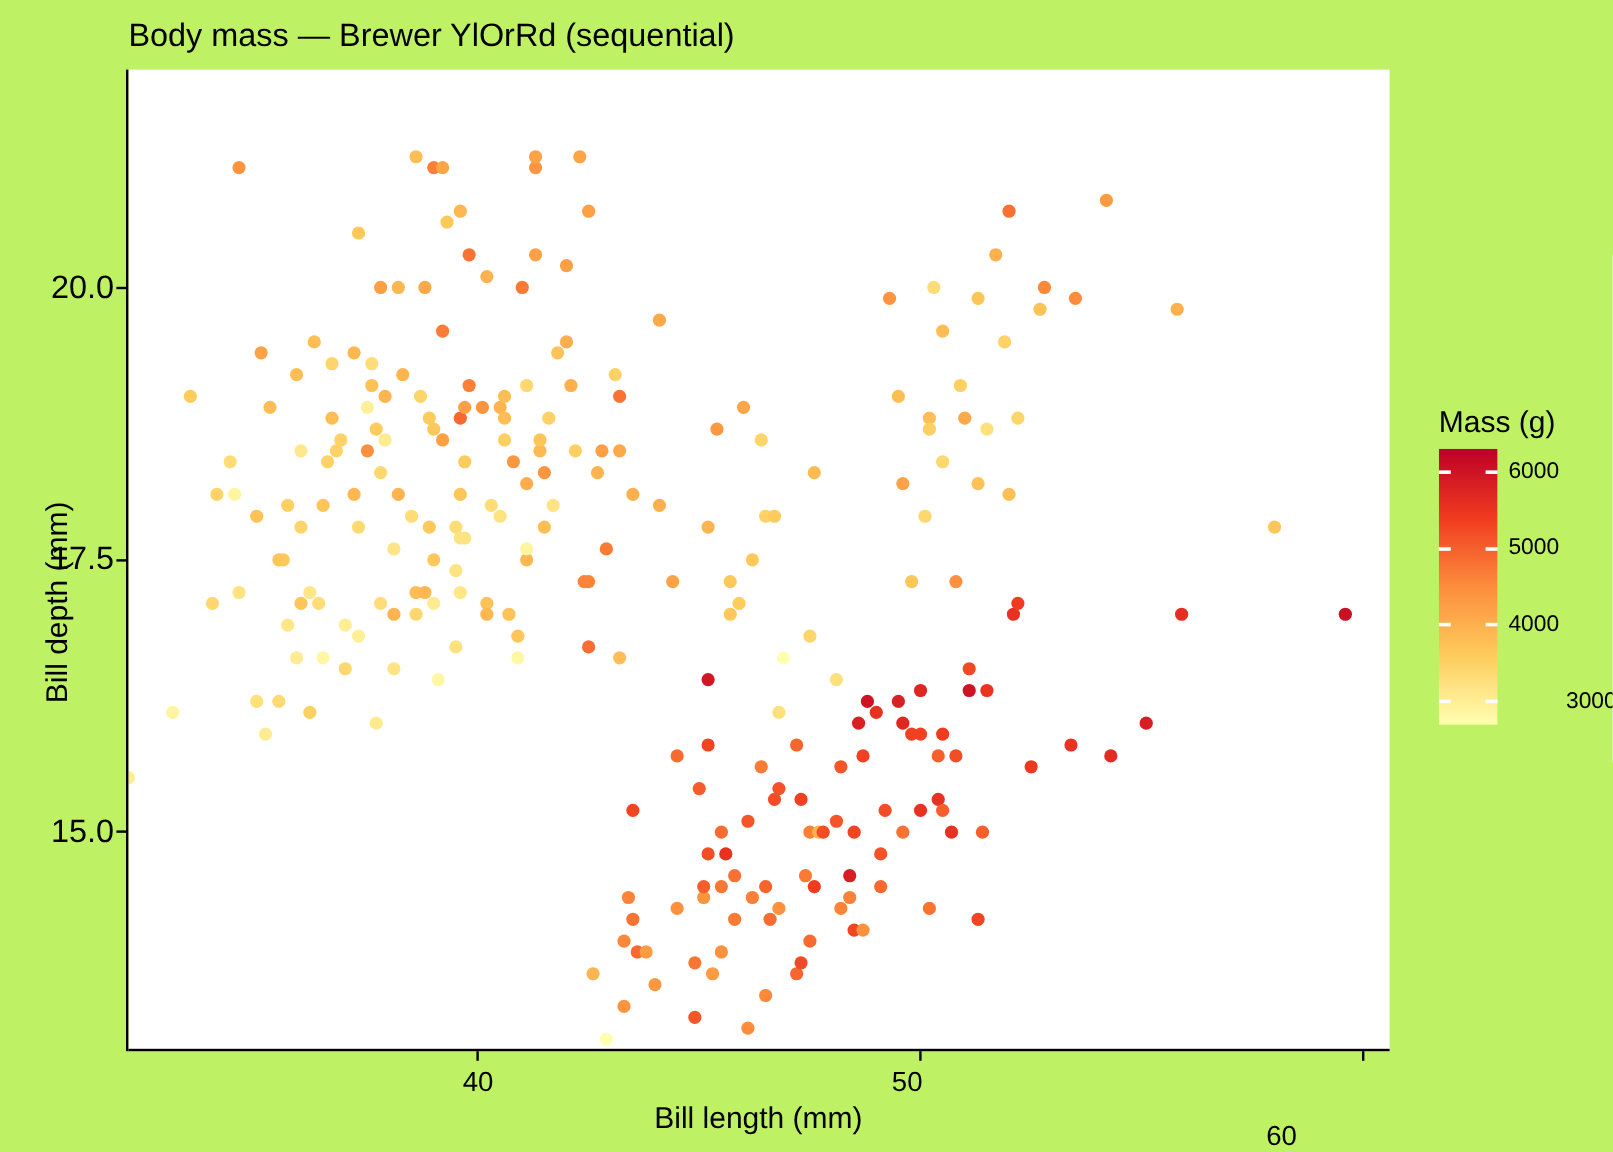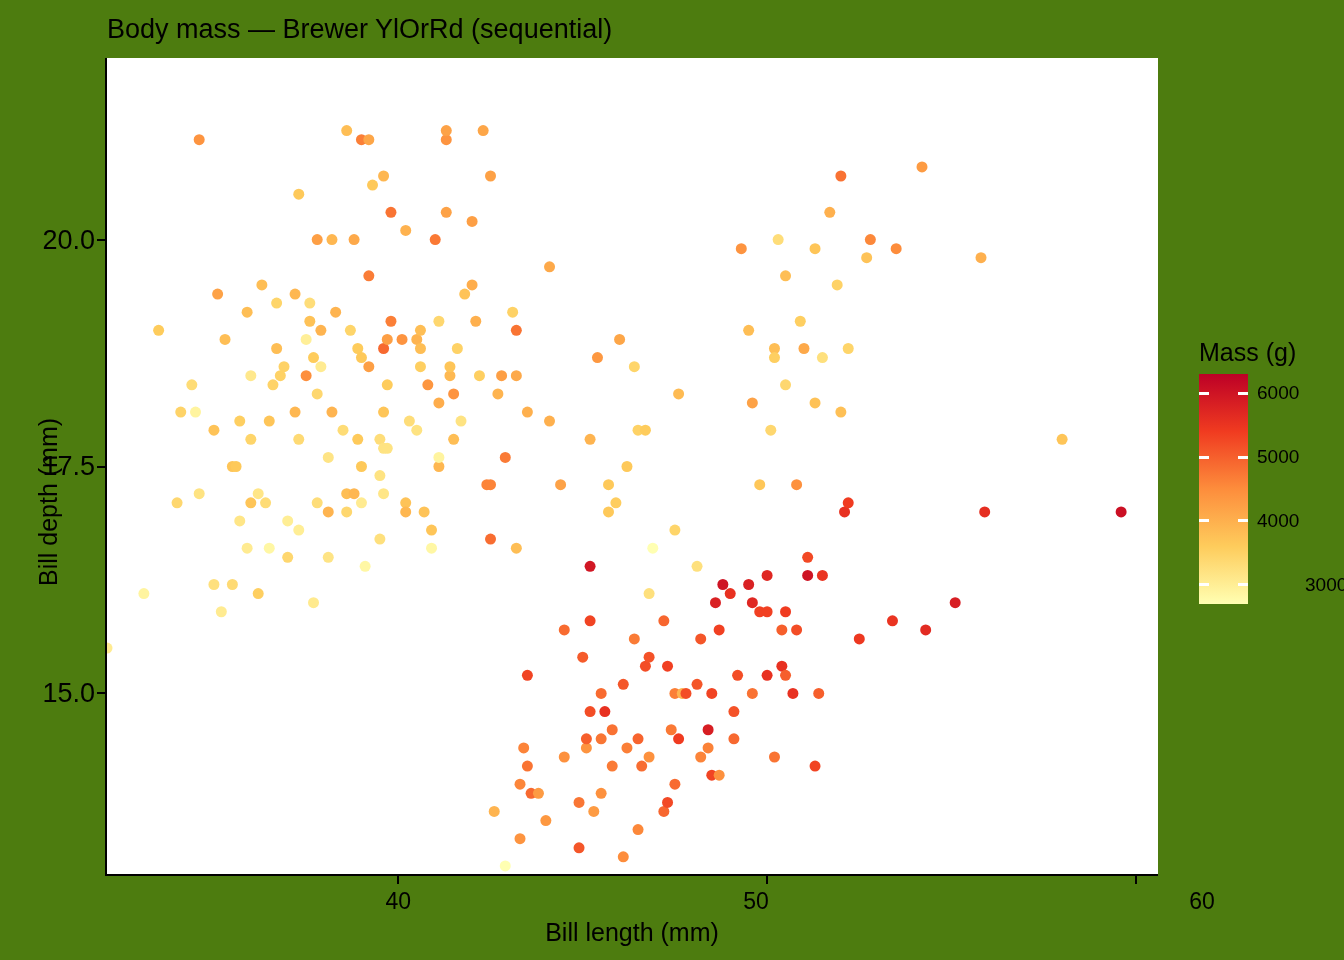--- a/index.html
+++ b/index.html
@@ -4,21 +4,21 @@
 <style>
   html, body {
     margin: 0;
     padding: 0;
     background: #ffffff;
   }
   #root {
     position: relative;
     width: 1344px;
     height: 960px;
-    background: #4d7c0f;
+    background: #bef264;
     font-family: "Liberation Sans", sans-serif;
     overflow: hidden;
   }
   #plot-title {
     position: absolute;
     left: 107px;
     top: 14px;
     font-size: 27px;
     color: #000000;
     white-space: nowrap;
@@ -447,21 +447,21 @@
       <div class="y-tick-label" style="top: 466px;">17.5</div>
       <div class="y-tick-mark" style="top: 238.556px;"></div>
       <div class="y-tick-label" style="top: 239.556px;">20.0</div>
     </div>
   <div id="x-ticks">
       <div class="x-tick-mark" style="left: 397.33px;"></div>
       <div class="x-tick-label" style="left: 398.33px;">40</div>
       <div class="x-tick-mark" style="left: 766.102px;"></div>
       <div class="x-tick-label" style="left: 756px;">50</div>
       <div class="x-tick-mark" style="left: 1134.87px;"></div>
-      <div class="x-tick-label" style="left: 1202px;">60</div>
+      <div class="x-tick-label" style="left: 1068px; margin-top: 45px;">60</div>
     </div>
 
   <div id="y-axis-title">Bill depth (mm)</div>
   <div id="x-axis-title">Bill length (mm)</div>
 
   <div id="legend">
     <div id="legend-title">Mass (g)</div>
     <div id="legend-bar-wrap">
       <svg id="legend-bar" viewBox="0 0 49 230" preserveAspectRatio="none">
           <defs>

